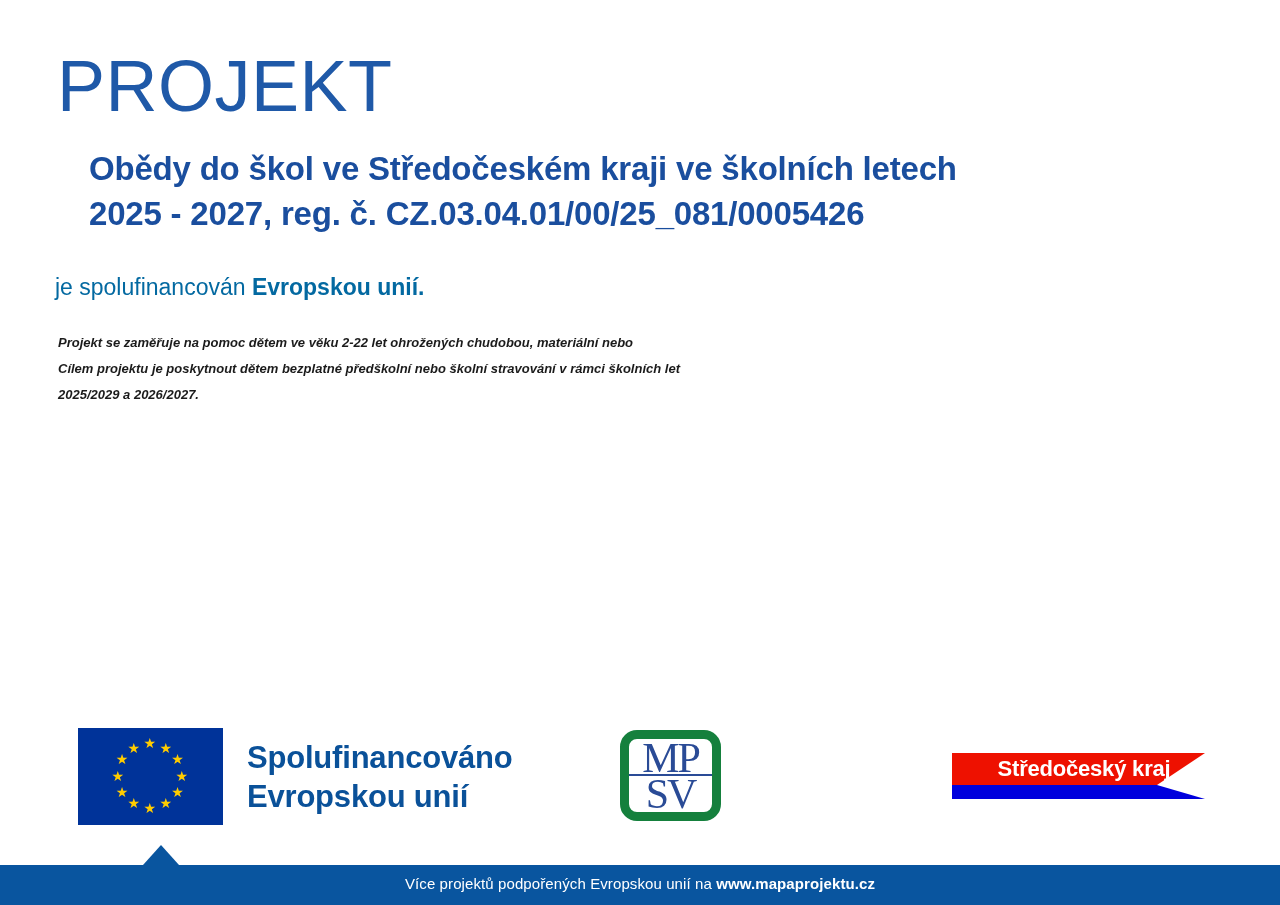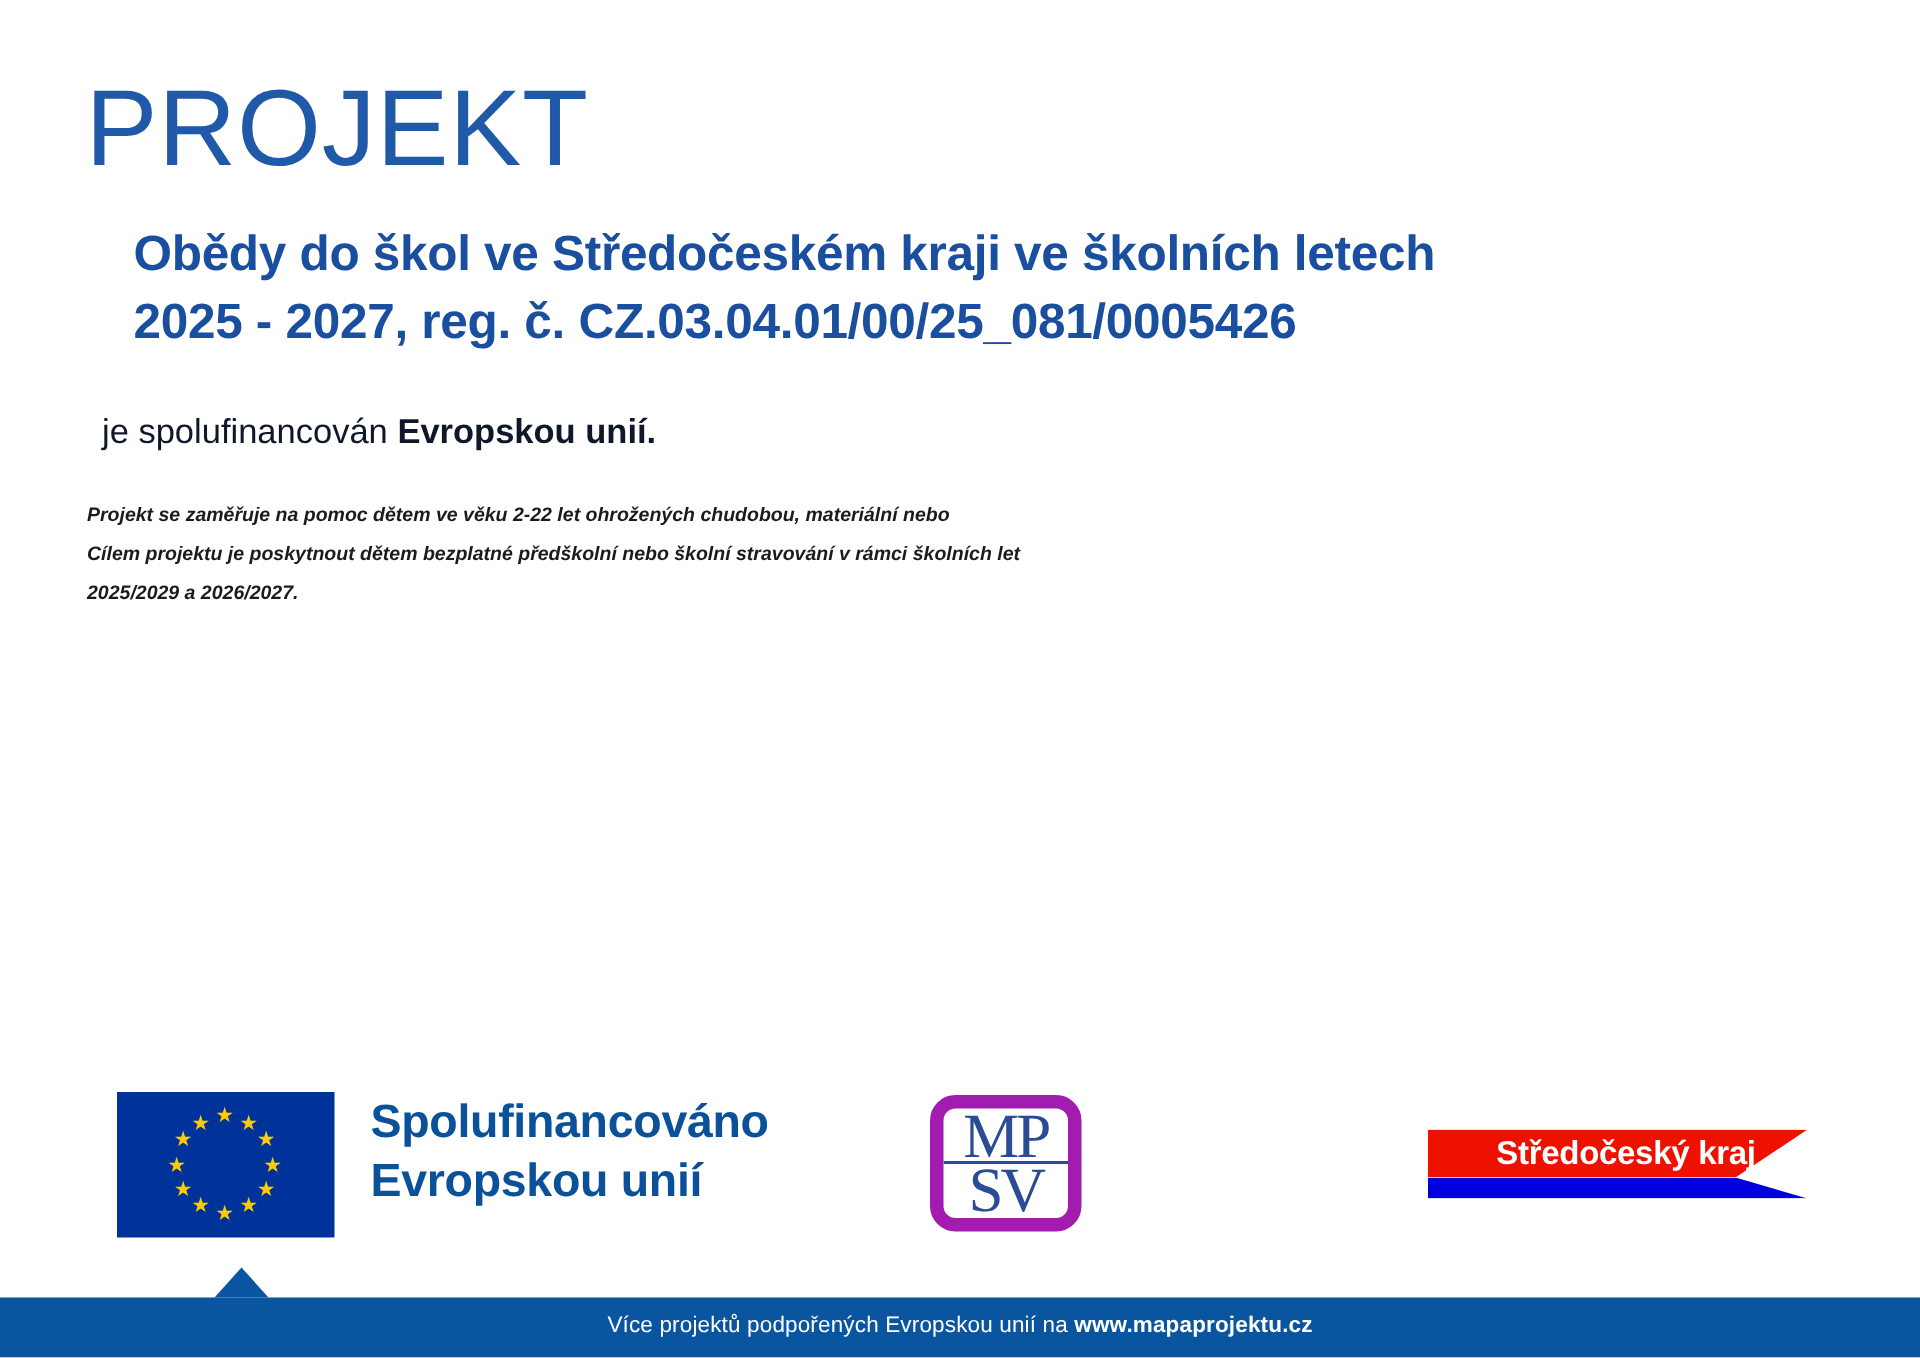--- a/index.html
+++ b/index.html
@@ -45,25 +45,25 @@
     line-height: 45px;
     font-weight: 700;
     color: #1A4E9E;
     letter-spacing: -0.2px;
     margin-left: 32px;
   }
   .project-title .tline { display: block; white-space: nowrap; }
 
   .cofunded-line {
     position: absolute;
-    left: 68px;
+    left: 55px;
     top: 272px;
     font-size: 23px;
     line-height: 30px;
-    color: #0f172a;
+    color: #0369a1;
     font-weight: 400;
     white-space: nowrap;
   }
   .cofunded-line b { font-weight: 700; }
 
   
   .body-copy {
     position: absolute;
     left: 58px;
     top: 330px;
@@ -84,21 +84,21 @@
     width: 1280px;
     height: 130px;
   }
 
   
   .eu-logo {
     position: absolute;
     left: 78px;
     top: 14px;
     display: flex;
-    align-items: flex-start;
+    align-items: center;
   }
   .eu-flag {
     position: relative;
     width: 145px;
     height: 97px;
     background: #003399;
     flex: 0 0 auto;
   }
   .eu-flag .star {
     position: absolute;
@@ -129,21 +129,21 @@
   .eu-words span { display: block; }
 
   
   .mpsv-logo {
     position: absolute;
     left: 620px;
     top: 16px;
     width: 101px;
     height: 91px;
     box-sizing: border-box;
-    border: 9px solid #a21caf;
+    border: 9px solid #15803d;
     border-radius: 17px;
     background: #ffffff;
     overflow: hidden;
   }
   .mpsv-inner {
     position: relative;
     width: 100%;
     height: 100%;
     font-family: "Liberation Serif", "DejaVu Serif", serif;
     color: #2A4B96;

